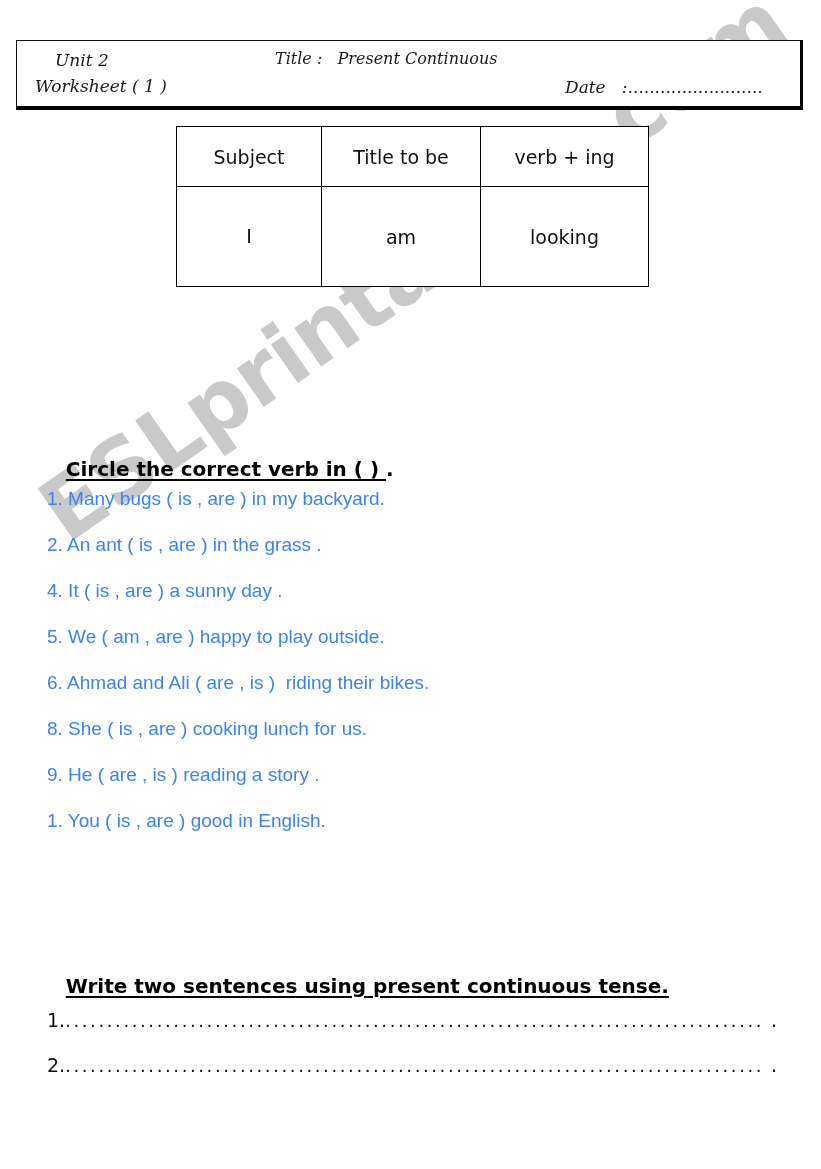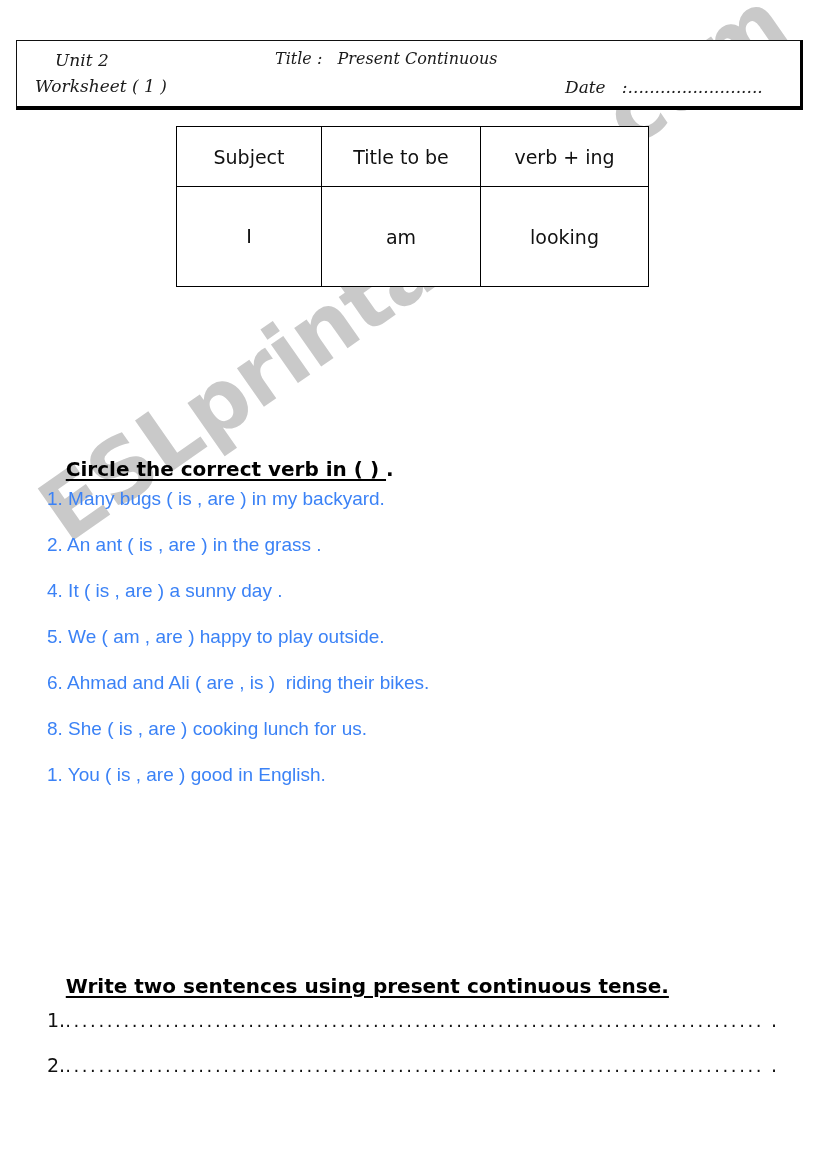--- a/index.html
+++ b/index.html
@@ -203,20 +203,21 @@
       <span class="underlined">Circle the correct verb in ( ) </span><span>.</span>
     </div>
 
     <div class="questions">
       <div class="question">1. Many bugs ( is , are ) in my backyard.</div>
       <div class="question">2. An ant ( is , are ) in the grass .</div>
       <div class="question">4. It ( is , are ) a sunny day .</div>
       <div class="question">5. We ( am , are ) happy to play outside.</div>
       <div class="question">6. Ahmad and Ali ( are , is )  riding their bikes.</div>
       <div class="question">8. She ( is , are ) cooking lunch for us.</div>
+      <div class="question">9. He ( are , is ) reading a story .</div>
       <div class="question">1. You ( is , are ) good in English.</div>
     </div>
 
     <div class="section-heading heading-2">
       <span class="underlined">Write two sentences using present continuous tense.</span>
     </div>
 
     <div class="answers">
       <div class="answer-row">
         <span class="answer-num">1.</span>

